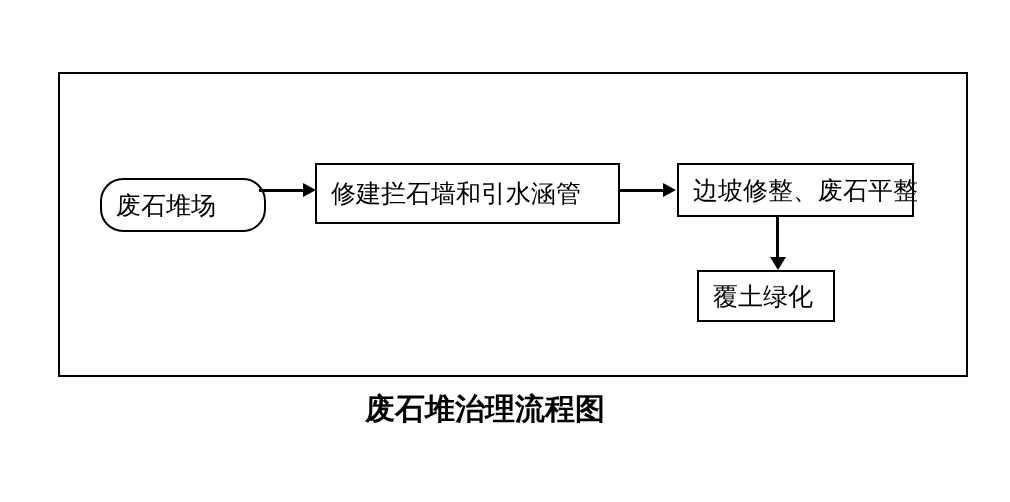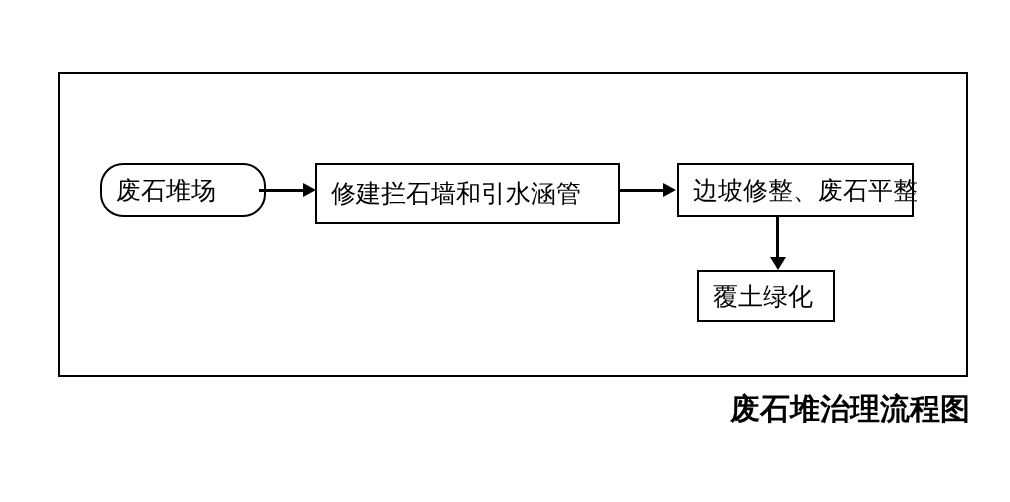--- a/index.html
+++ b/index.html
@@ -31,21 +31,21 @@
     border: 2px solid #000000;
     box-sizing: border-box;
     background: #ffffff;
     display: flex;
     align-items: center;
     font-size: 25px;
     line-height: 1;
     padding-left: 14px;
     white-space: nowrap;
   }
-  .node-1 { left: 100px; top: 163px; width: 166px; height: 54px; border-radius: 23px; }
+  .node-1 { left: 100px; top: 178px; width: 166px; height: 54px; border-radius: 23px; }
   .node-2 { left: 315px; top: 163px; width: 305px; height: 61px; }
   .node-3 { left: 677px; top: 163px; width: 237px; height: 54px; }
   .node-4 { left: 697px; top: 270px; width: 138px; height: 52px; }
 
   .hline {
     position: absolute;
     height: 3px;
     background: #000000;
   }
   .vline {
@@ -74,21 +74,21 @@
   .line-a2 { left: 619px; top: 189px; width: 45px; }
   .head-a2 { left: 663px; top: 183px; }
   .line-a3 { left: 776px; top: 216px; height: 42px; }
   .head-a3 { left: 770px; top: 257px; }
 
   .title {
     position: absolute;
     left: 0;
     top: 392px;
     width: 970px;
-    text-align: right;
+    text-align: center;
     font-size: 30px;
     font-weight: bold;
     line-height: 1.1;
   }
 </style>
 </head>
 <body>
 
 <div class="canvas">
 

